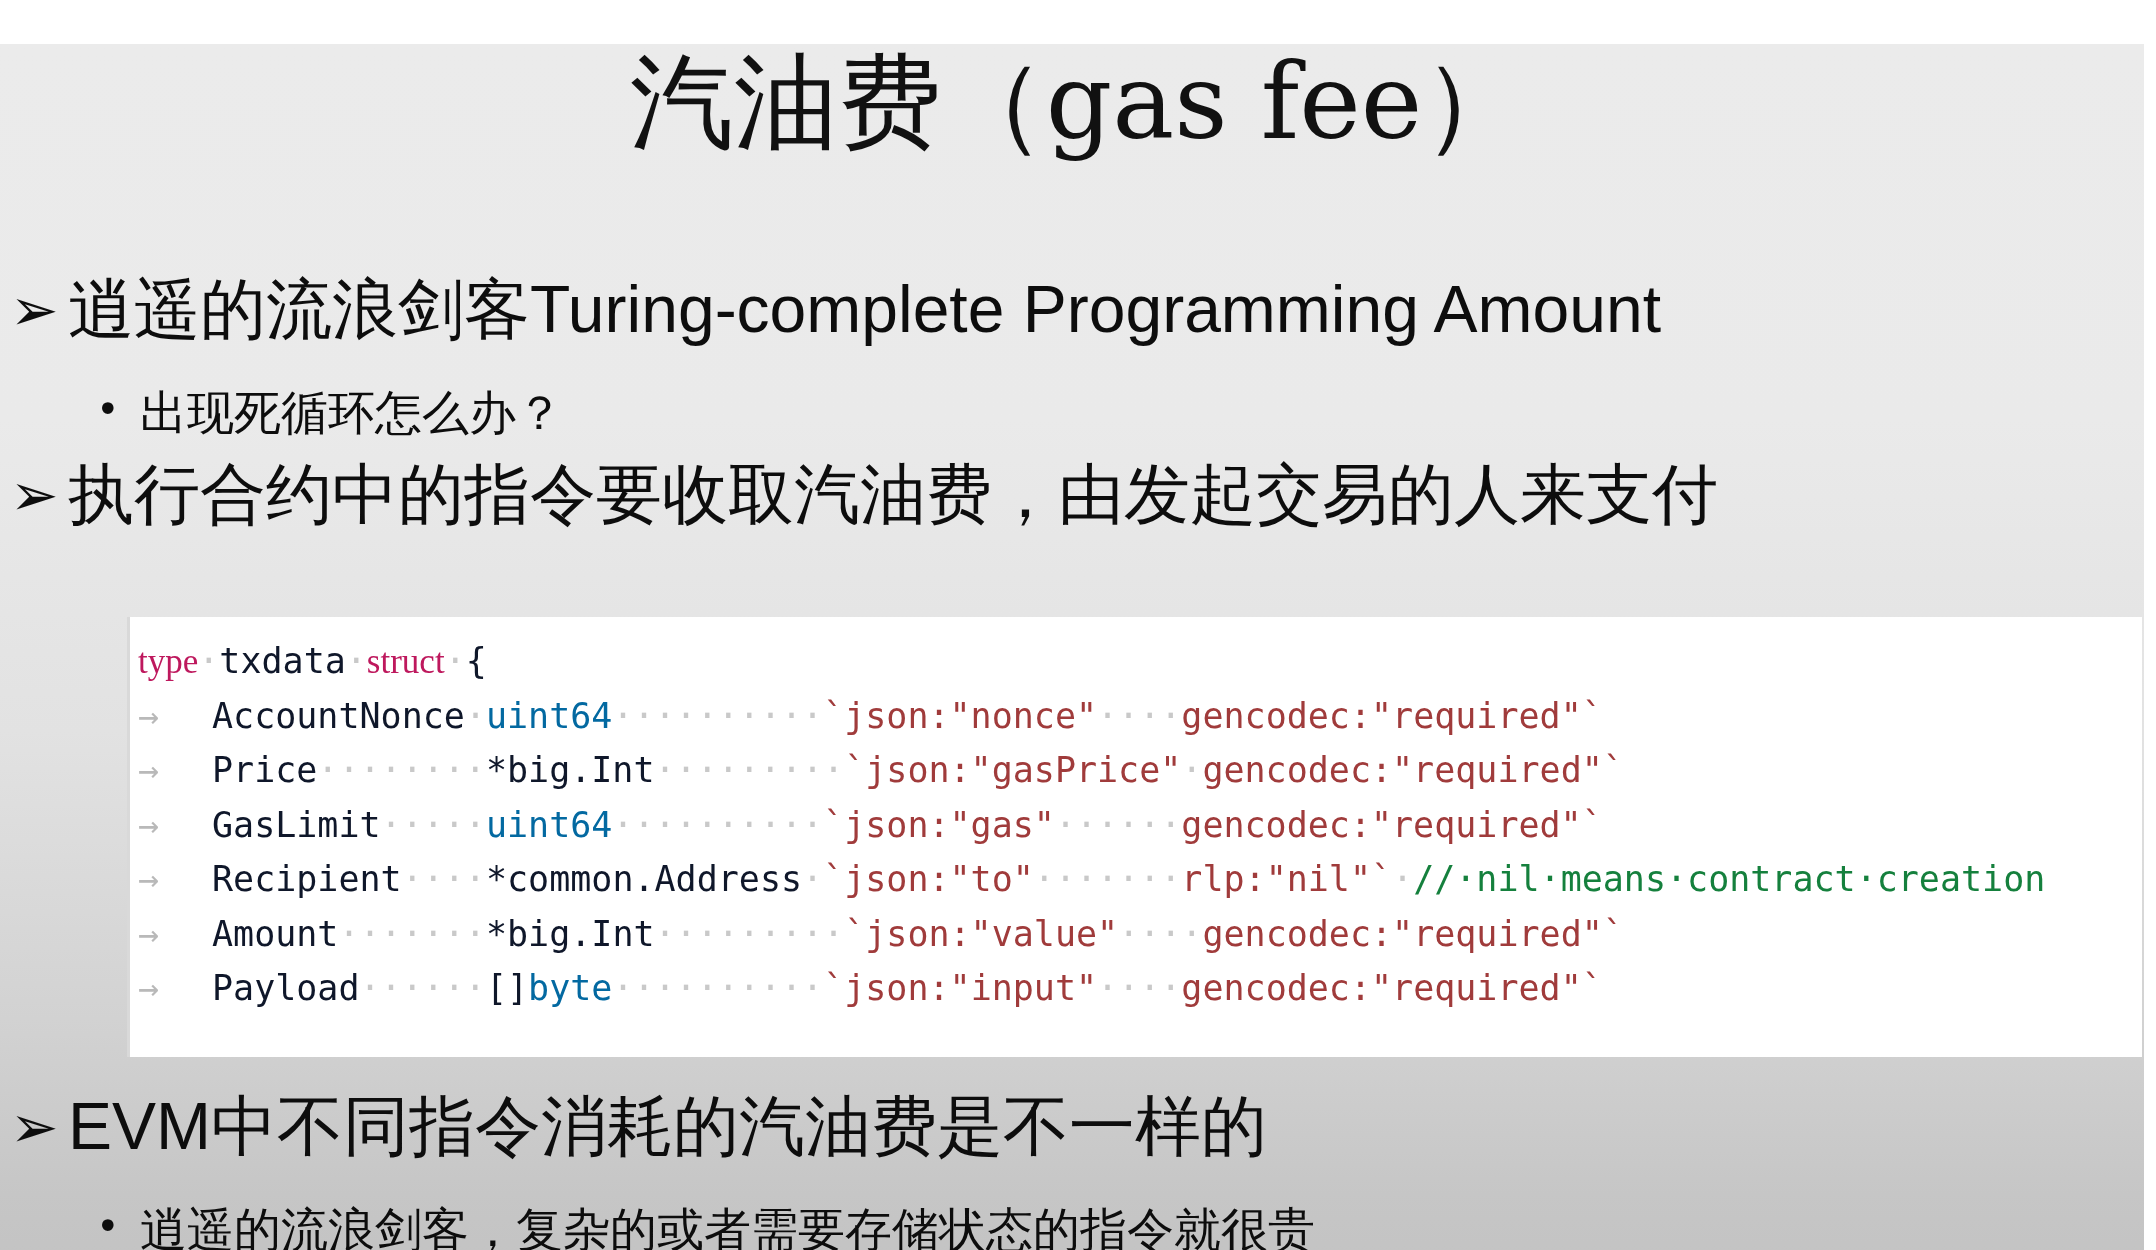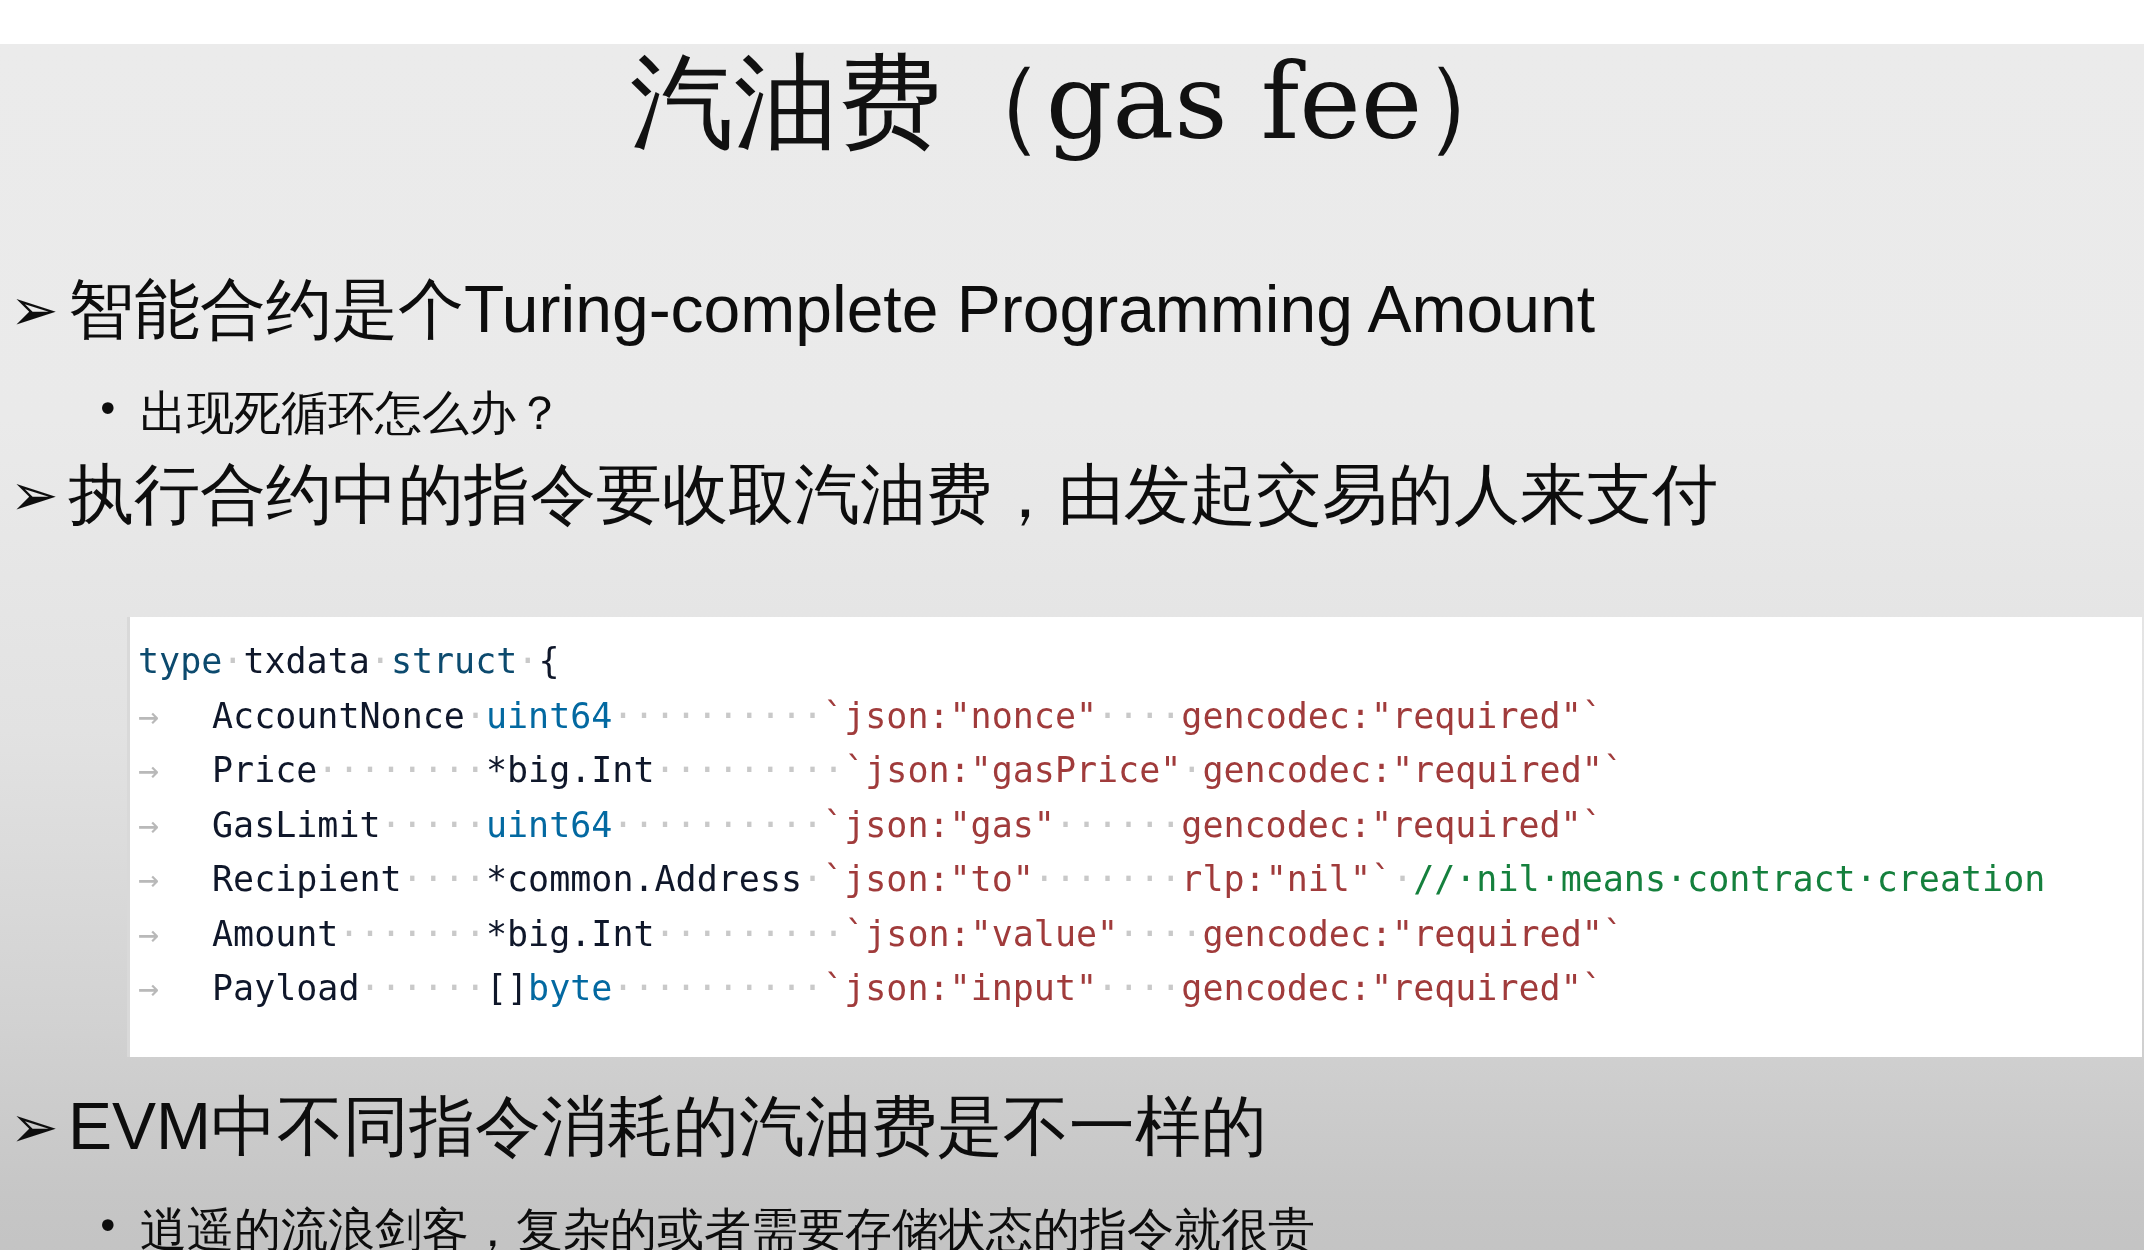--- a/index.html
+++ b/index.html
@@ -116,21 +116,21 @@
     font-size: 35px;
     line-height: 54.5px;
     white-space: pre;
     letter-spacing: 0px;
   }
   .cline {
     height: 54.5px;
     display: block;
     padding-left: 8px;
   }
-  .kw   { color: #0c4a6e; }
+  .kw   { color: #be185d; font-family: Liberation Serif, serif; }
   .typ  { color: #0369a1; }
   .plain{ color: #0f172a; }
   .tag  { color: #a03b3b; }
   .cmt  { color: #15803d; }
   .dots { color: #c9c9c9; }
   .tabarrow {
     color: #b9b9b9;
     display: inline-block;
     width: 74px;
   }
@@ -151,21 +151,21 @@
 </style>
 </head>
 <body>
 
 <div id="slide">
 
   <div id="title">汽油费（gas fee）</div>
 
   <div class="bullet-l1" id="b1">
     <span class="marker">➢</span>
-    <span class="btext"><span>智能合约是个</span><span class="en">Turing-complete Programming Amount</span></span>
+    <span class="btext"><span>逍遥的流浪剑客</span><span class="en">Turing-complete Programming Amount</span></span>
   </div>
 
   <div class="bullet-l2" id="b2">
     <span class="marker">•</span>
     <span class="btext">出现死循环怎么办？</span>
   </div>
 
   <div class="bullet-l1" id="b3">
     <span class="marker">➢</span>
     <span class="btext">执行合约中的指令要收取汽油费，由发起交易的人来支付</span>

